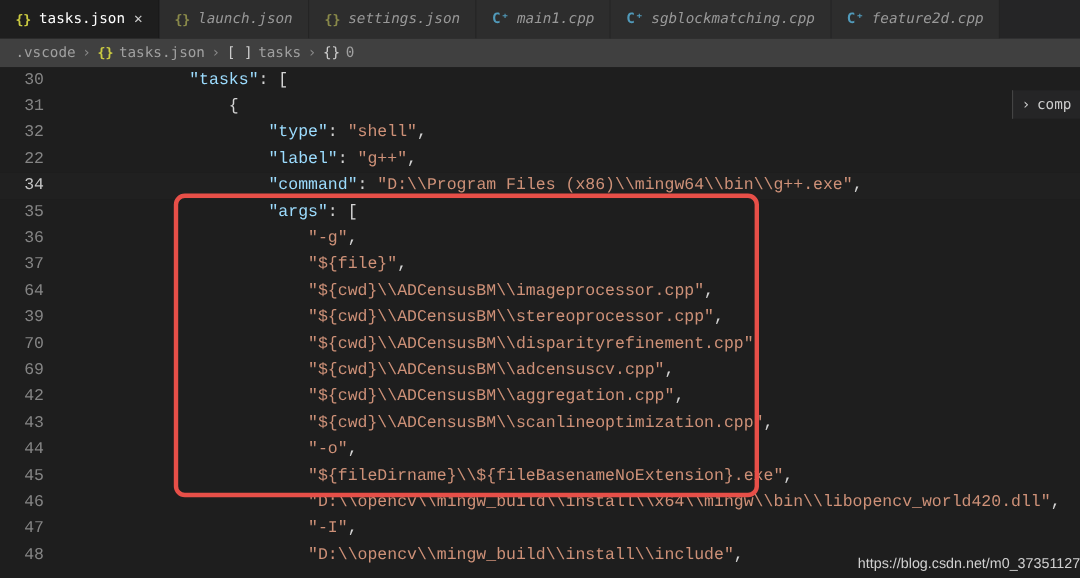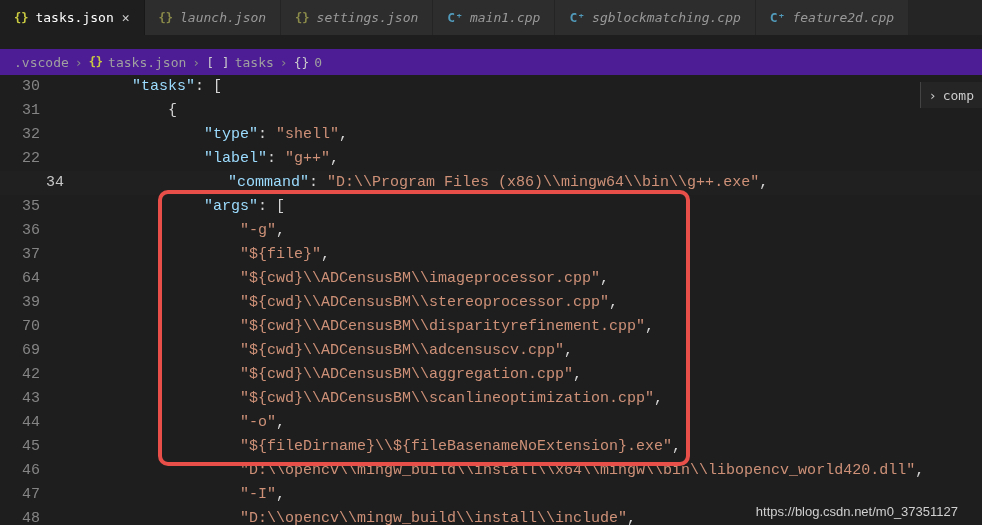--- a/index.html
+++ b/index.html
@@ -9,46 +9,46 @@
   .tabbar { display:flex; height:35px; background:#252526; overflow:hidden; }
   .tab { display:flex; align-items:center; padding:0 14px; font-size:13px; color:#999; background:#2d2d2d; border-right:1px solid #00000030; white-space:nowrap; cursor:pointer; font-style:italic; }
   .tab.active { background:#1e1e1e; color:#fff; font-style:normal; }
   .tab .ico { margin-right:7px; font-style:normal; display:inline-flex; align-items:center; }
   .tab .close { margin-left:8px; color:#ccc; font-style:normal; }
   .ico-json { color:#cbcb41; font-weight:bold; font-size:12px; font-family:Consolas,monospace; }
   .ico-json.dim { color:#8a8a4a; }
   .ico-cpp  { color:#519aba; font-weight:bold; font-family:Consolas,monospace; }
 
   
-  .crumbs { display:flex; align-items:center; height:26px; padding:4px 14px; font-size:13px; color:#a0a0a0; background:#4c1d95;margin-top:14px; }
+  .crumbs { display:flex; align-items:center; height:26px; padding:4px 14px; font-size:13px; color:#a0a0a0; background:#404040; }
   .crumbs .sep { margin:0 6px; color:#8a8a8a; }
   .crumbs .ico { margin-right:5px; }
   .ico-arr  { color:#ccc; font-family:Consolas,monospace; }
   .ico-obj  { color:#ccc; font-family:Consolas,monospace; }
 
   
   .editor { position:relative; font-family:Consolas,"Courier New",monospace; font-size:15px; line-height:24px; height:calc(525px - 61px); overflow:hidden; }
-  .row { display:flex; }
+  .row { display:flex;gap:40px; }
   .gutter { width:60px; text-align:right; color:#858585; padding-right:20px; user-select:none; flex-shrink:0; }
-  .row.current .gutter { color:#c6c6c6;margin-left:24px; }
+  .row.current .gutter { color:#c6c6c6; }
   .row.current { background:#2a2a2a22; }
   .code { white-space:pre; color:#d4d4d4; }
   .key { color:#9cdcfe; }
   .str { color:#ce9178; }
   .pun { color:#d4d4d4; }
 
   
   .redbox { position:absolute; border:4px solid #e74f48; border-radius:10px; pointer-events:none; top:115px; left:158px; width:532px; height:276px; }
 
   
   .side-float { position:absolute; top:82px; right:0; height:26px; display:flex; align-items:center; background:#252526; color:#ccc; font-size:13px; padding:0 8px; border-left:1px solid #444; cursor:pointer; }
   .side-float .chev { margin-right:6px; }
 
   
-  .wm { position:absolute; right:24px; bottom:6px; color:#d0d0d0; font-size:13px; font-family:Arial,sans-serif;text-align:center; }
+  .wm { position:absolute; right:0; bottom:6px; color:#d0d0d0; font-size:13px; font-family:Arial,sans-serif;text-align:center; }
 </style>
 </head>
 <body>
 
 <div class="tabbar">
     <div class="tab active">
       <span class="ico ico-json">{}</span>
       <span>tasks.json</span>
       <span class="close">✕</span>
     </div>

